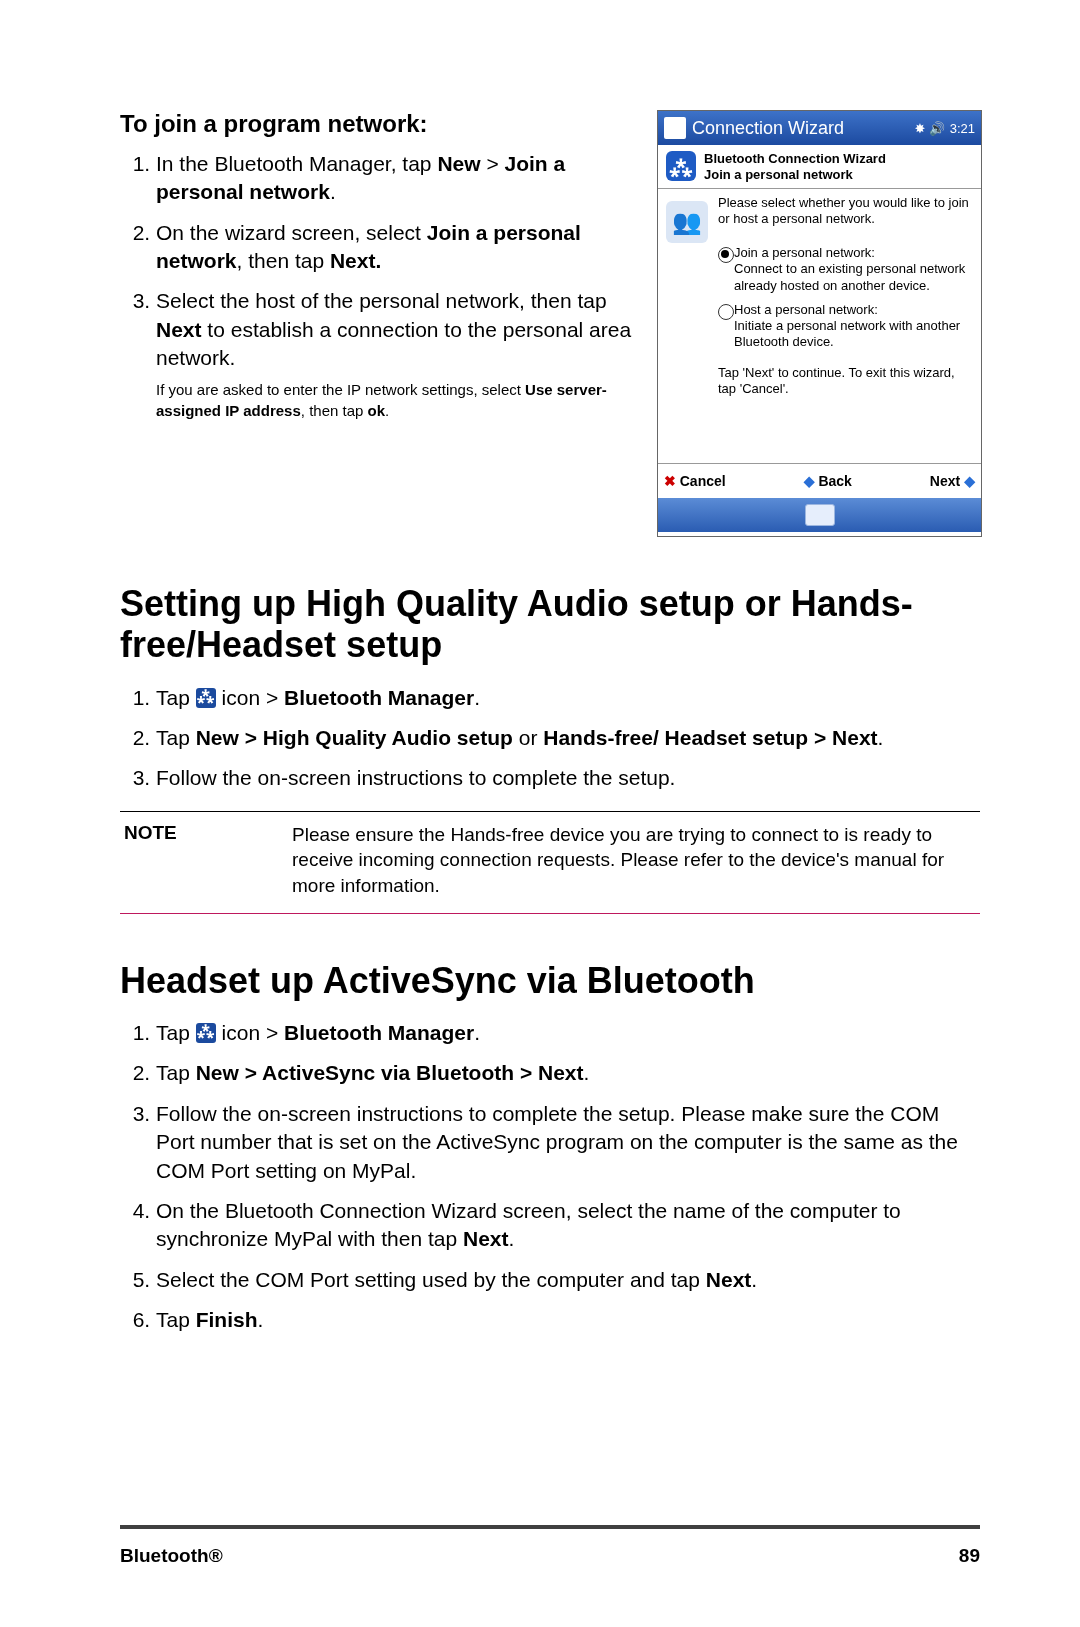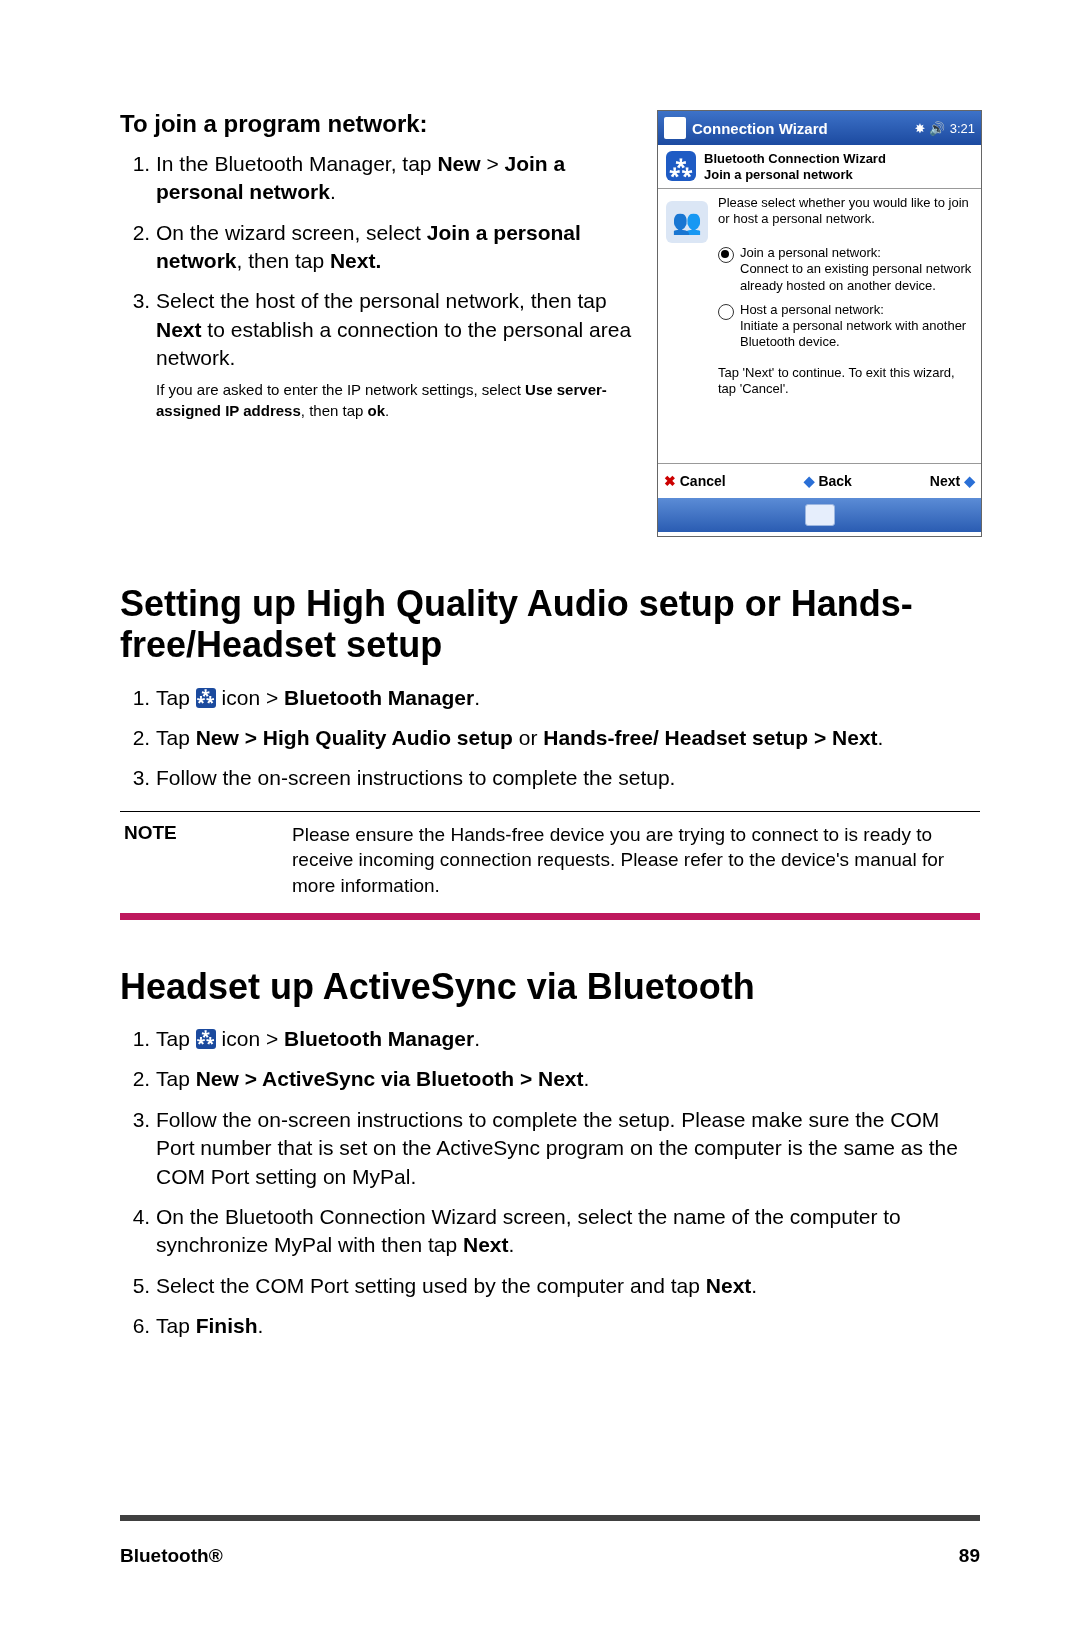--- a/index.html
+++ b/index.html
@@ -74,21 +74,21 @@
   .bt-glyph {
     position: absolute;
     left: 0; right: 0; top: -2px;
     color: #fff;
     font-size: 15px;
     text-align: center;
     font-weight: bold;
   }
   .note-block {
     border-top: 1px solid #000;
-    border-bottom: 7px solid #be185d;
+    border-bottom: 1px solid #be185d;
     margin: 18px 0 0 0;
     padding: 10px 0 14px 0;
     display: flex;
     gap: 40px;
   }
   .note-label {
     font-size: 19px;
     font-weight: bold;
     width: 120px;
     flex: 0 0 auto;
@@ -98,22 +98,22 @@
     font-size: 19px;
     line-height: 1.35;
     flex: 1 1 auto;
     margin-left: 8px;
   }
   .footer {
     position: absolute;
     left: 120px;
     right: 100px;
     bottom: 60px;
-    border-top: 6px solid #404040;
-    padding-top: 24px;
+    border-top: 4px solid #404040;
+    padding-top: 16px;
     display: flex;
     justify-content: space-between;
     font-size: 19px;
     font-weight: bold;
   }
 
   
   .scr {
     width: 323px;
     height: 425px;
@@ -132,21 +132,21 @@
     display: flex;
     align-items: center;
     padding: 0 6px;
     gap: 6px;
   }
   .scr-flag {
     width: 22px; height: 22px; background: #fff; border-radius: 2px;
     display: flex; align-items: center; justify-content: center;
     font-size: 14px;
   }
-  .scr-title-text { font-weight: bold; font-size: 15px; flex: 1; }
+  .scr-title-text { font-weight: normal; font-size: 18px; flex: 1; }
   .scr-tray { display: flex; gap: 4px; align-items: center; font-size: 13px; }
   .scr-header {
     display: flex; gap: 8px; padding: 6px 8px 4px 8px;
     border-bottom: 1px solid #999;
   }
   .scr-bt-badge {
     width: 30px; height: 30px; border-radius: 6px;
     background: #1e5bc4;
     display: flex; align-items: center; justify-content: center;
     color: #fff; font-weight: bold; font-size: 20px;
@@ -162,21 +162,21 @@
     padding-top: 6px;
   }
   .scr-body-icon .ppl {
     width: 42px; height: 42px;
     border-radius: 6px;
     background: #dbe6f5;
     display: flex; align-items: center; justify-content: center;
     font-size: 24px;
   }
   .scr-body-main { flex: 1; font-size: 13px; line-height: 1.25; }
-  .scr-opt { display: flex; gap: 6px; margin-bottom: 8px; }
+  .scr-opt { display: flex; margin-bottom: 8px; }
   .scr-radio { width: 14px; height: 14px; border: 1px solid #333; border-radius: 50%; margin-top: 2px; flex: 0 0 auto; position: relative; }
   .scr-radio.sel::after { content: ""; position: absolute; left: 2px; top: 2px; width: 8px; height: 8px; background: #000; border-radius: 50%; }
   .scr-opt-txt .t { font-weight: normal; }
   .scr-hint { color: #000000; margin-top: 14px; }
   .scr-buttons {
     border-top: 1px solid #999;
     height: 34px;
     display: flex; align-items: center; justify-content: space-between;
     padding: 0 6px;
     font-size: 14px; font-weight: bold;

